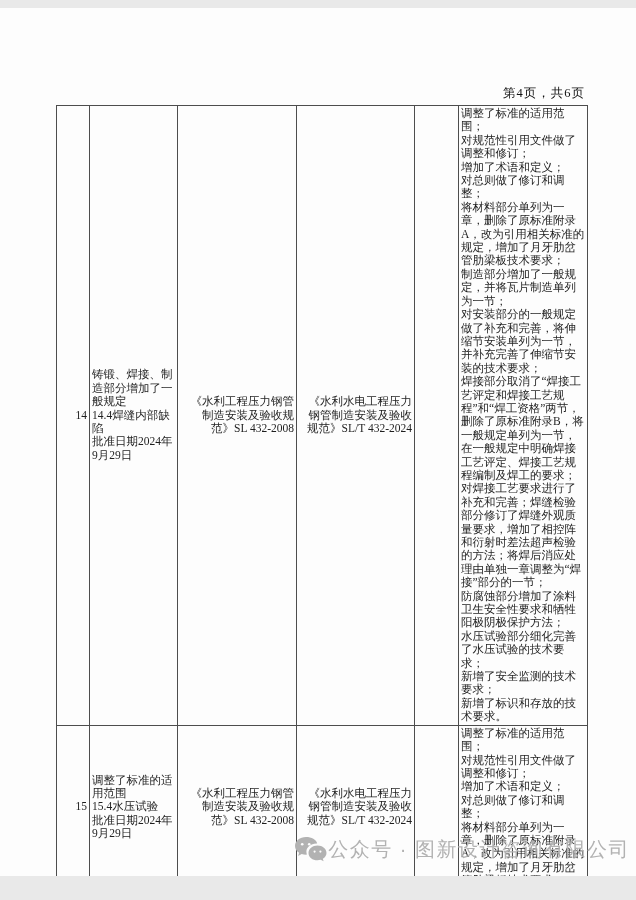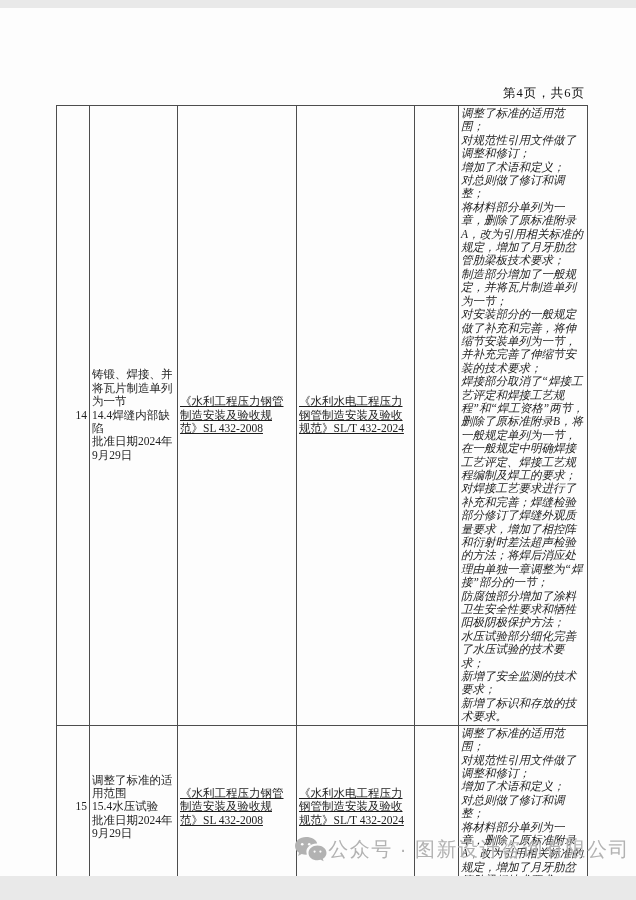--- a/index.html
+++ b/index.html
@@ -20,23 +20,23 @@
   table.std-table td {
     border:1px solid #4d4d4d;
     font-size:11.5px; line-height:13.4px;
     padding:1px 2px; vertical-align:middle;
     overflow:hidden; word-break:break-all;
   }
   tr.row-14 td { height:588px; }
   tr.row-15 td { height:129px; }
   td.cell-num { text-align:right; font-size:12px; }
   td.cell-cat { white-space:pre-line; line-height:15.5px; padding-left:3px; }
-  td.cell-std { text-align:left; line-height:15.5px;text-decoration:underline; }
+  td.cell-std { text-align:right; line-height:15.5px; }
   td.cell-changes { vertical-align:top; }
-  .changes-text { white-space:pre-line;font-style:italic; }
+  .changes-text { white-space:pre-line; }
   .footer {
     position:absolute; right:6px; bottom:13px;
     display:flex; align-items:center; 
     color:#b2b2b2; font-size:20px; letter-spacing:1.5px;
     font-family:"Liberation Sans","DejaVu Sans",sans-serif;
   }
   .wechat-icon { display:inline-block; width:34px; height:27px; flex:0 0 auto; }
 </style>
 </head>
 <body>
@@ -50,21 +50,21 @@
       <col style="width:33px">
         <col style="width:88px">
         <col style="width:119px">
       <col style="width:118px">
         <col style="width:44px">
         <col style="width:129px">
     </colgroup>
     <tbody>
       <tr class="row-14">
         <td class="cell-num">14</td>
-        <td class="cell-cat">铸锻、焊接、并将瓦片制造单列为一节
+        <td class="cell-cat">铸锻、焊接、制造部分增加了一般规定
 14.4焊缝内部缺陷
 批准日期2024年9月29日</td>
         <td class="cell-std">《水利工程压力钢管制造安装及验收规范》SL 432-2008</td>
         <td class="cell-std">《水利水电工程压力钢管制造安装及验收规范》SL/T 432-2024</td>
         <td class="cell-blank"></td>
         <td class="cell-changes">
           <div class="changes-text">调整了标准的适用范围；
 对规范性引用文件做了调整和修订；
 增加了术语和定义；
 对总则做了修订和调整；

